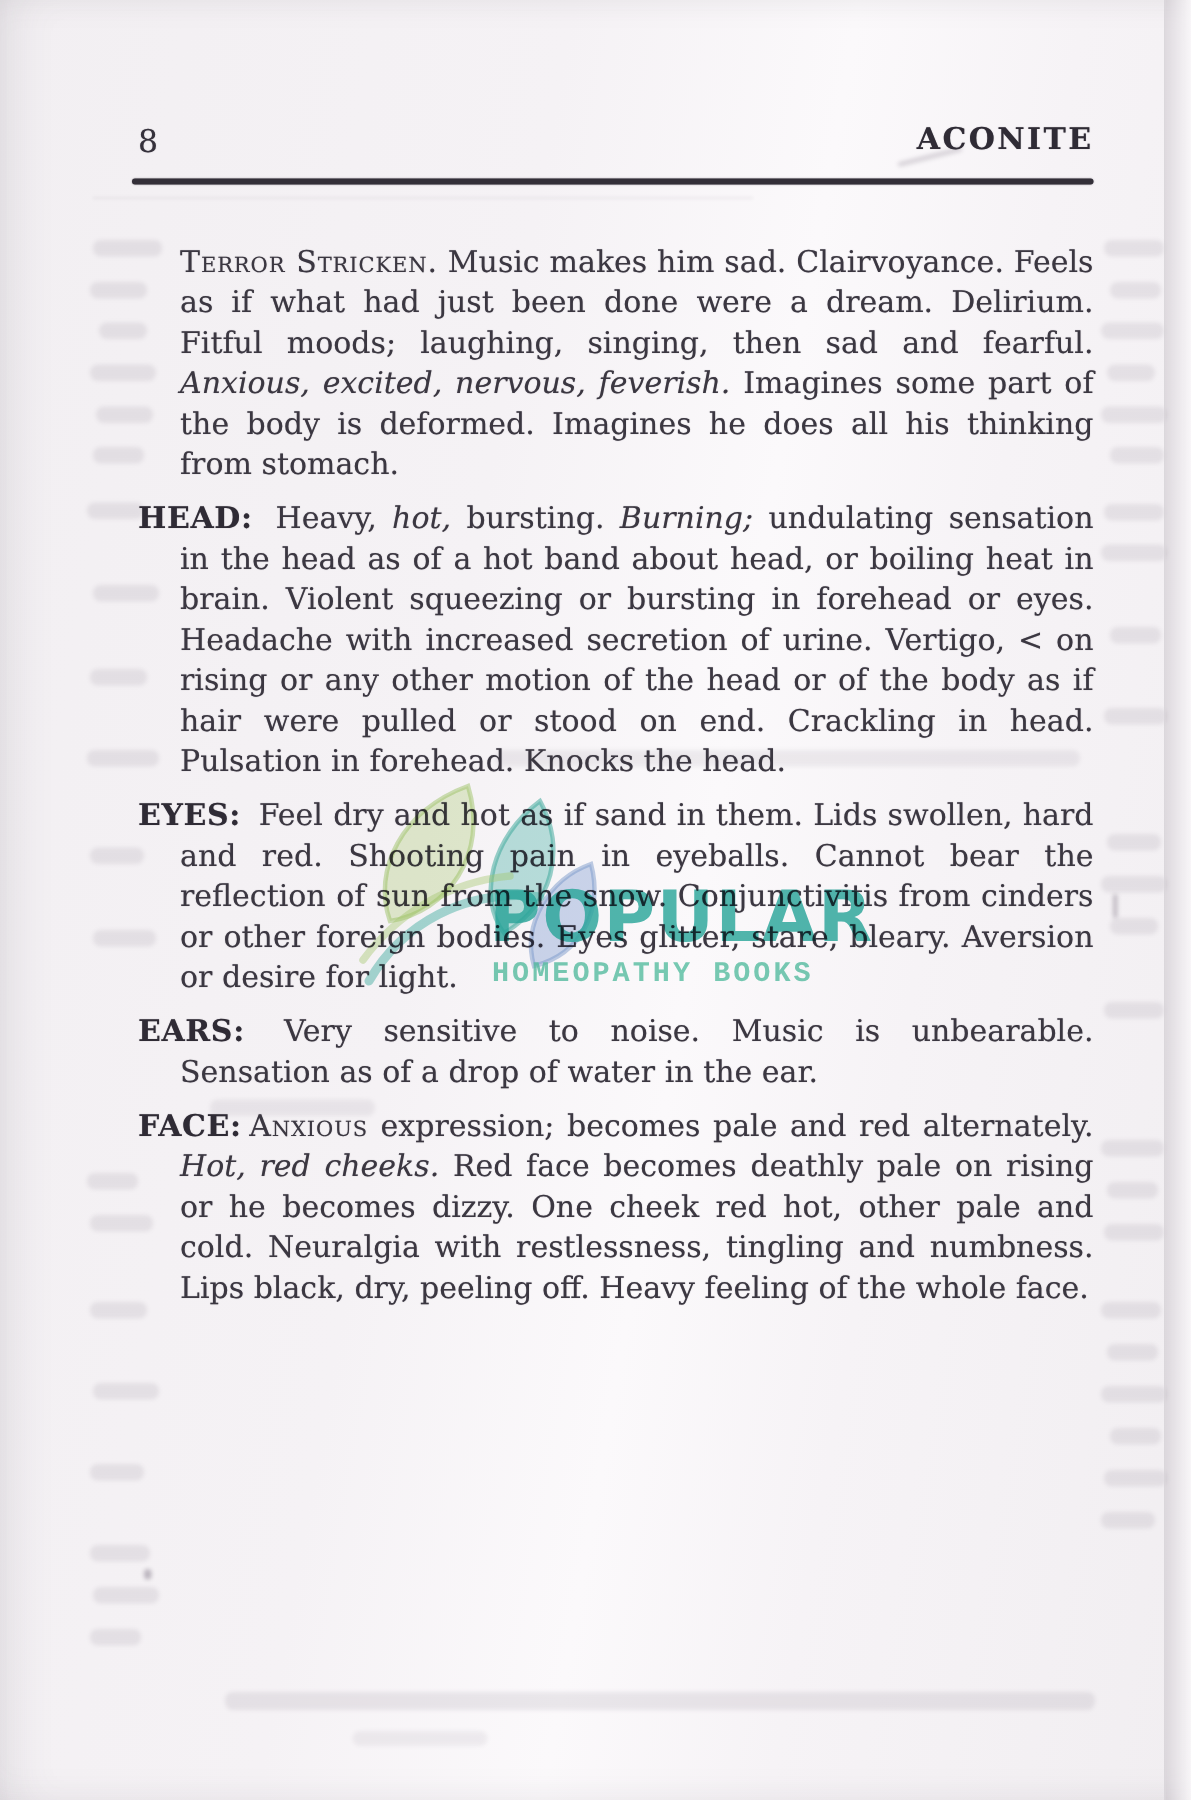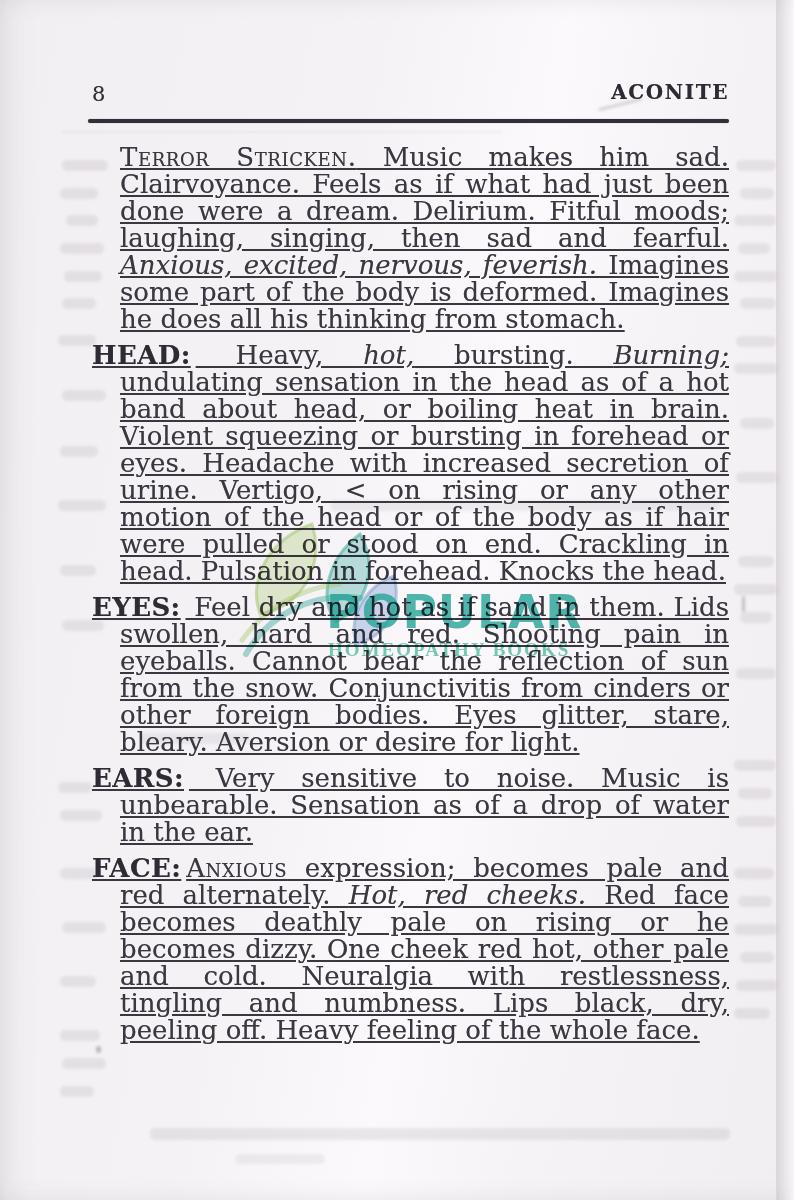--- a/index.html
+++ b/index.html
@@ -24,33 +24,33 @@
   .hdr{position:absolute;left:92px;top:80px;width:637px;height:30px;}
   .pagenum{position:absolute;left:0;top:2px;font-size:21px;letter-spacing:.5px;color:#35313b;
            text-shadow:0 0 .6px rgba(55,50,60,.5);}
   .runhead{position:absolute;right:0;top:0;font-size:20px;font-weight:bold;letter-spacing:1.6px;
            color:#2f2b35;text-shadow:0 0 .6px rgba(50,45,55,.55);}
   .rule{position:absolute;left:88px;top:119px;width:641px;height:3.5px;background:#332f38;
         border-radius:2px;box-shadow:0 0 1px rgba(50,45,55,.6);}
   .rule-ghost{position:absolute;left:62px;top:131px;width:440px;height:2px;
               background:rgba(110,100,115,.55);opacity:.12;filter:blur(1px);}
   
-  .body-col{position:absolute;left:92px;top:144px;width:637px;font-size:26px;line-height:27px;
-            text-align:justify;text-shadow:0 0 .6px rgba(59,55,65,.5);z-index:1;text-decoration:underline;}
+  .body-col{position:absolute;left:92px;top:161px;width:637px;font-size:20px;line-height:27px;
+            text-align:justify;text-shadow:0 0 .6px rgba(59,55,65,.5);z-index:1;}
   .body-col p{margin:0 0 9px 0;padding-left:28px;text-indent:0;}
   .body-col p.hang{text-indent:-28px;}
   .label{font-weight:bold;color:#2f2b35;letter-spacing:.4px;margin-right:5px;}
   .i{font-style:italic;}
   .sc{font-variant:small-caps;letter-spacing:.6px;}
   
   .watermark{position:absolute;left:238px;top:518px;width:380px;height:158px;z-index:2;
              pointer-events:none;mix-blend-mode:multiply;}
   .wm1{position:absolute;left:88px;top:70px;font-family:"DejaVu Sans","Liberation Sans",sans-serif;
        font-weight:bold;font-size:47px;line-height:1;color:#2bab9e;letter-spacing:1px;opacity:.82;}
-  .wm2{position:absolute;left:90px;top:122px;font-family:Liberation Serif, serif;
+  .wm2{position:absolute;left:90px;top:122px;font-family:Liberation Mono, monospace;
        font-weight:bold;font-size:19px;line-height:1;color:#57c2a3;letter-spacing:2px;opacity:.8;}
   .leaf-logo{position:absolute;left:0;top:0;}
   
   .ghosts{position:absolute;inset:0;z-index:0;pointer-events:none;}
   .ghost{position:absolute;background:#776c7d;border-radius:5px;filter:blur(1.5px);}
 </style>
 </head>
 <body>
 
 <div class="page">

